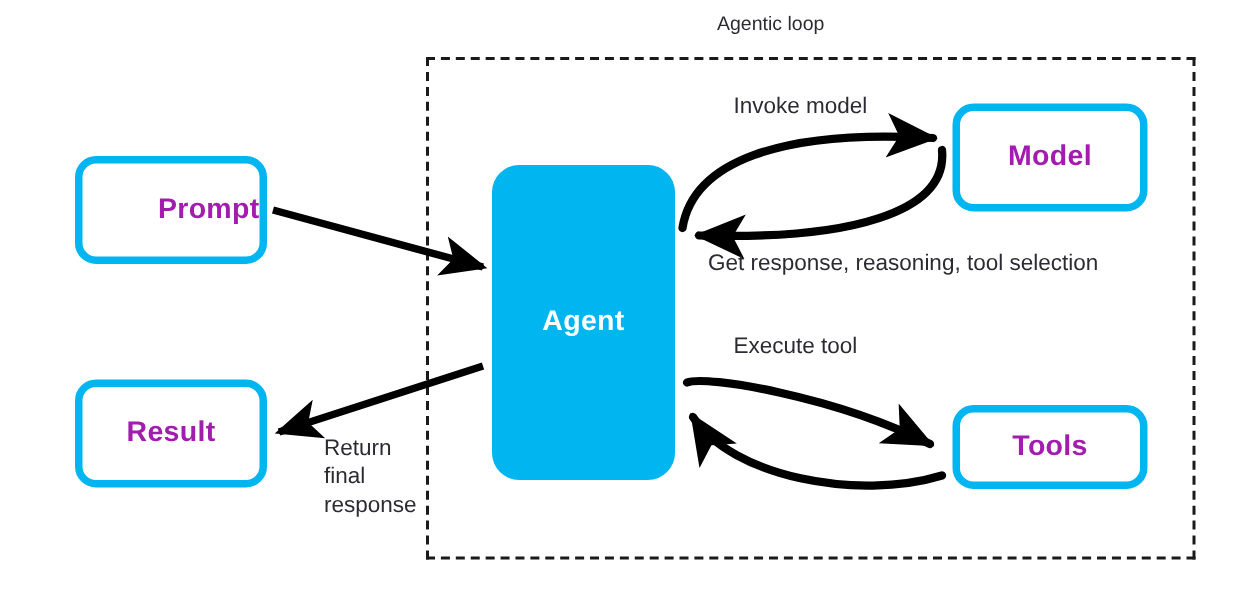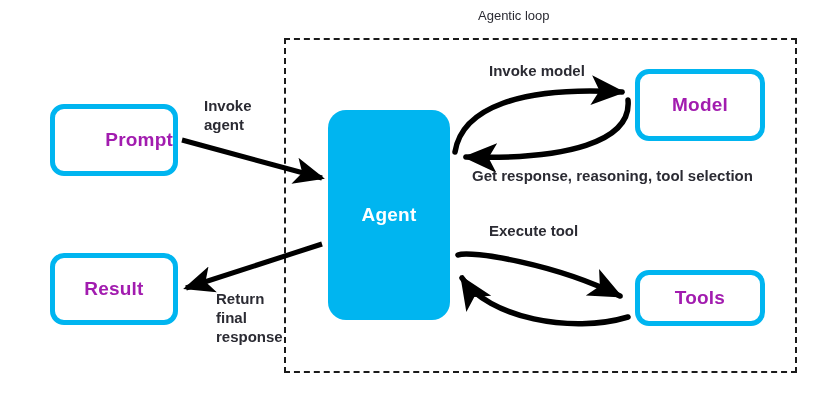--- a/index.html
+++ b/index.html
@@ -82,21 +82,20 @@
     white-space: nowrap;
   }
 
   
   .edge-label {
     position: absolute;
     font-size: 15px;
     color: #2b2b33;
     line-height: 1.25;
     white-space: pre-line;
-    font-weight: bold;
   }
   #label-invoke-agent   { left: 204px; top: 97px; }
   #label-return-final   { left: 216px; top: 290px; }
   #label-invoke-model   { left: 489px; top: 62px; }
   #label-get-response   { left: 472px; top: 167px; }
   #label-execute-tool   { left: 489px; top: 222px; }
   #label-return-result  { left: 489px; top: 337px; }
 </style>
 </head>
 <body>
@@ -151,22 +150,20 @@
   </div>
 
   <div id="node-model" class="node node-outline">
     <span class="node-label">Model</span>
   </div>
 
   <div id="node-tools" class="node node-outline">
     <span class="node-label">Tools</span>
   </div>
 
-  <div id="label-invoke-agent" class="edge-label">Invoke
-agent</div>
 
   <div id="label-return-final" class="edge-label">Return
 final
 response</div>
 
   <div id="label-invoke-model" class="edge-label">Invoke model</div>
 
   <div id="label-get-response" class="edge-label">Get response, reasoning, tool selection</div>
 
   <div id="label-execute-tool" class="edge-label">Execute tool</div>

